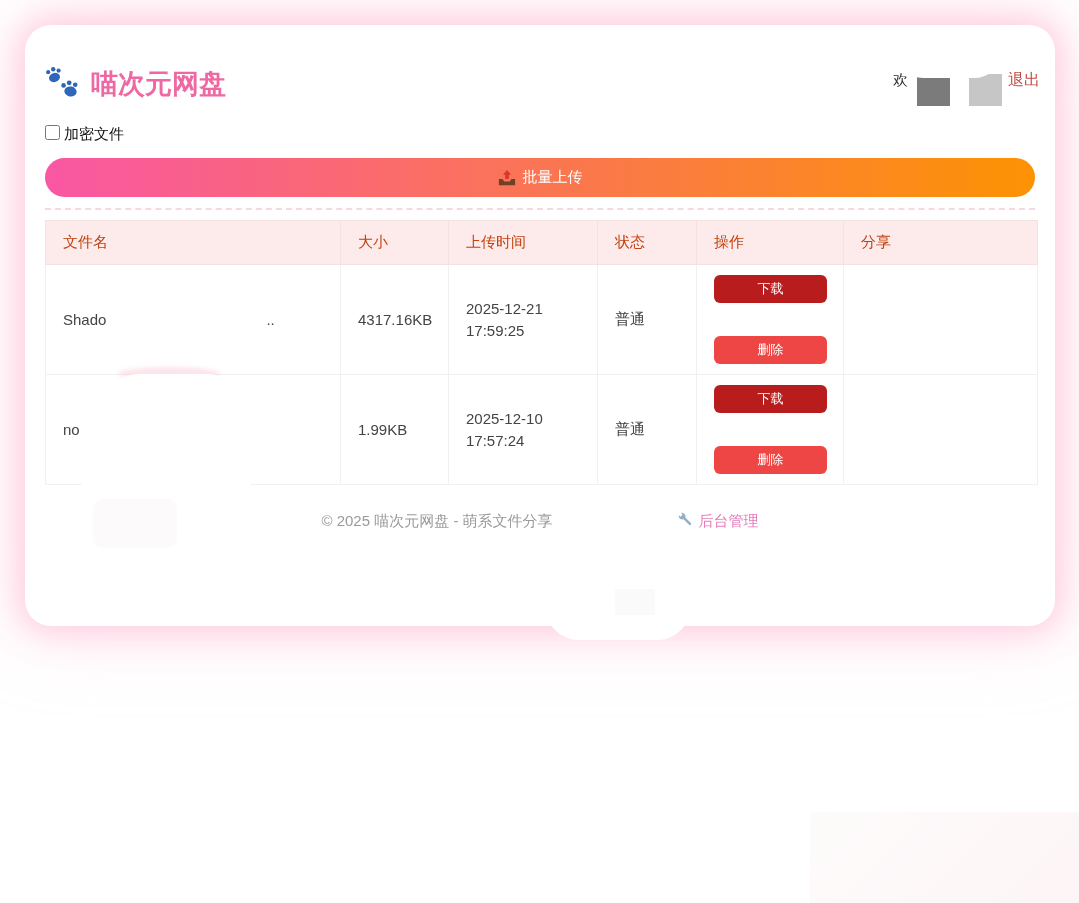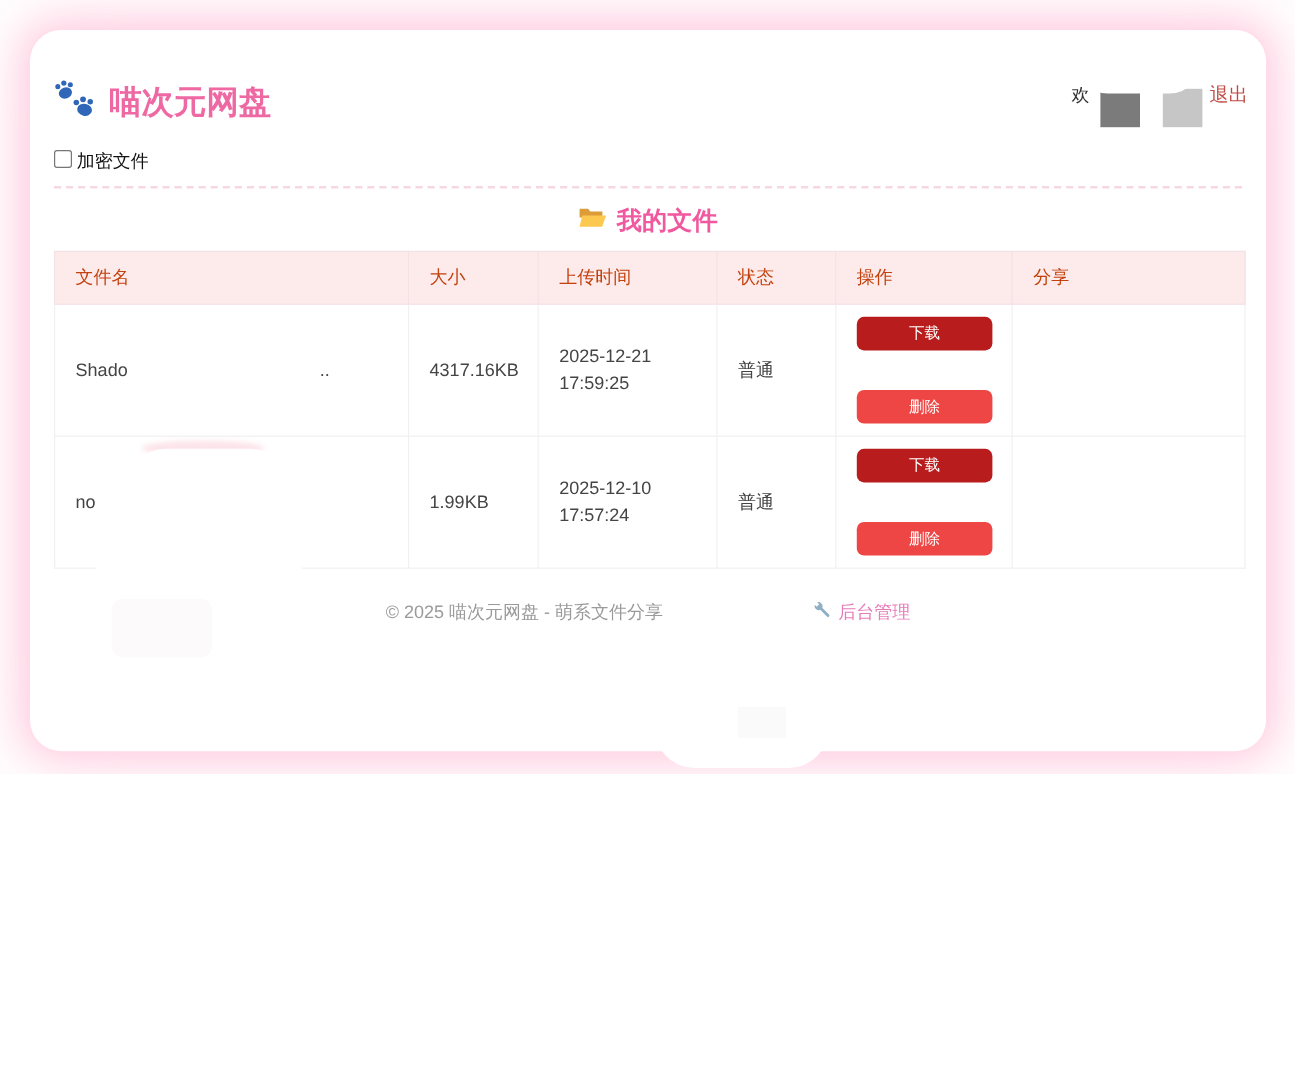--- a/index.html
+++ b/index.html
@@ -1,16 +1,16 @@
 <!DOCTYPE html>
 <html><head>
 <meta charset="utf-8">
 <style>
   html,body{margin:0;padding:0;background:#fff;}
-  .stage{position:relative;width:1079px;height:645px;background:#ffffff;overflow:hidden;
+  .stage{position:relative;width:1079px;height:903px;background:#ffffff;overflow:hidden;
          font-family:"Liberation Sans","DejaVu Sans",sans-serif;}
   
   .card{position:absolute;left:25px;top:25px;width:1030px;height:601px;background:#fff;
         border-radius:26px;box-sizing:border-box;
         box-shadow:0 0 30px 6px rgba(255,168,200,0.50), 0 0 70px 14px rgba(255,205,225,0.35);}
   
   .card-header{display:flex;justify-content:space-between;align-items:flex-start;padding:40px 15px 0 20px;}
   .brand{display:flex;align-items:center;}
   .brand-title{font-size:27px;font-weight:bold;color:#ee69a3;margin-left:10px;line-height:34px;}
   .user-area{display:flex;align-items:flex-start;margin-top:3px;font-size:15px;color:#333;}
@@ -100,32 +100,32 @@
         <a class="logout">退出</a>
       </div>
     </div>
 
 
     <div class="encrypt-row">
       <input type="checkbox" style="">
       <span>加密文件</span>
     </div>
 
-
-    <div class="divider"></div>
-
-    <div class="files-heading">
-      <span>
-        <svg width="24" height="20" viewBox="0 0 24 20">
-          <path d="M1 3 h7 l2 2.2 h10 v5 H1 Z" fill="#dc9c38"></path>
-          <path d="M3.2 8.5 H23 L19.8 18 H1 Z" fill="#fdc850"></path>
+    <button class="batch-btn">
+      <span class="ico">
+        <svg width="18" height="18" viewBox="0 0 20 20">
+          <path d="M10 1 L5.5 6.5 H8 V11 H12 V6.5 H14.5 Z" fill="#d8372b"></path>
+          <path d="M1 11 H5 L7 14 H13 L15 11 H19 V18 H1 Z" fill="#6d4226"></path>
         </svg>
       </span>
-      <span>我的文件</span>
-    </div>
+      <span>批量上传</span>
+    </button>
+
+    <div class="divider"></div>
+
 
     <table class="files">
       <colgroup>
         <col style="width:295px">
           <col style="width:108px">
           <col style="width:149px">
         <col style="width:99px">
           <col style="width:147px">
           <col style="width:194px">
       </colgroup>

